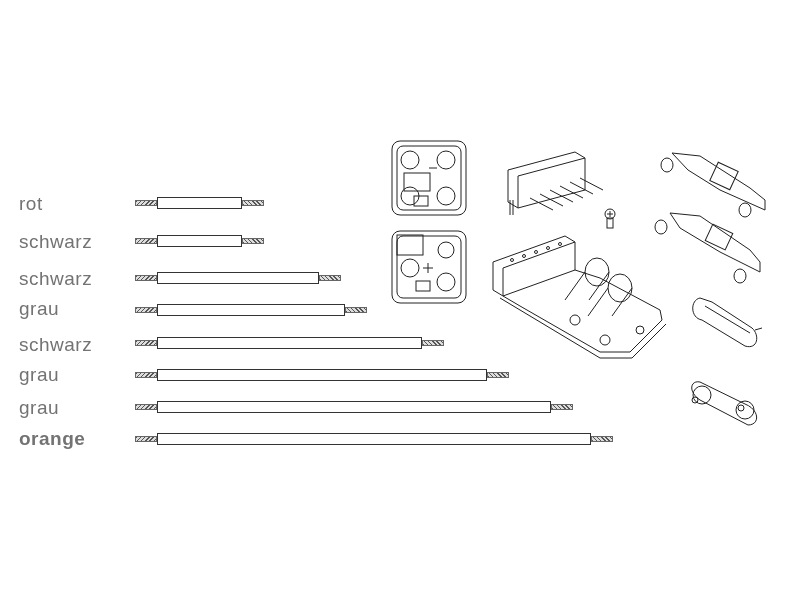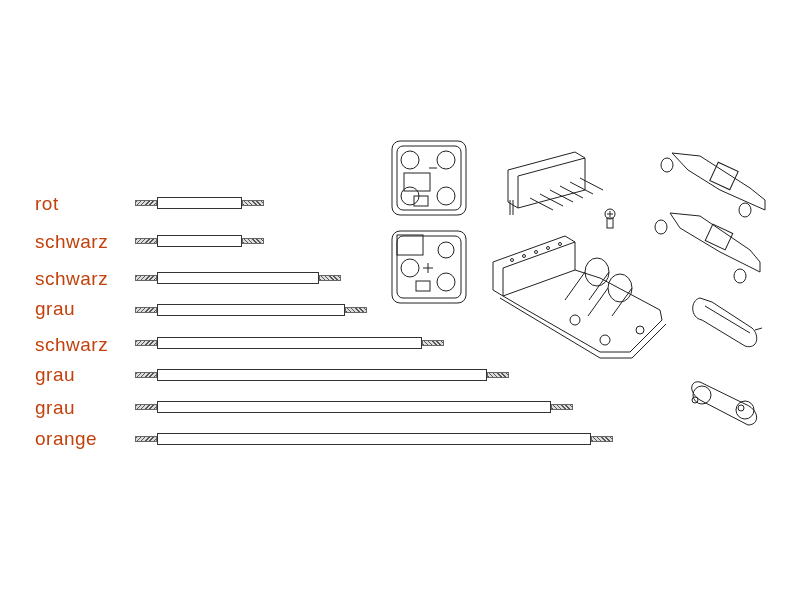--- a/index.html
+++ b/index.html
@@ -1,17 +1,17 @@
 <!DOCTYPE html>
 <html><head>
 <meta charset="utf-8">
 <style>
   html, body { margin:0; padding:0; background:#ffffff; }
   body { width:800px; height:600px; position:relative; overflow:hidden; font-family:"Liberation Sans", sans-serif; }
-  .label { position:absolute; left:35px; font-size:19px; color:#c2410c; line-height:1; letter-spacing:0.5px; }
+  .label { position:absolute; left:19px; font-size:19px; color:#737373; line-height:1; letter-spacing:0.5px; }
   .wire { position:absolute; height:12px; }
   .strip { position:absolute; top:3px; height:6px; width:22px;
     background: repeating-linear-gradient(135deg, #555 0 1px, #ddd 1px 3px); border:1px solid #666; box-sizing:border-box; }
   .strip.r { background: repeating-linear-gradient(45deg, #555 0 1px, #ddd 1px 3px); }
   .ins { position:absolute; top:0; height:12px; background:#fff; border:1px solid #333; box-sizing:border-box; }
   svg.parts { position:absolute; left:0; top:0; }
   svg.parts * { fill:none; stroke:#222; stroke-width:1; }
 </style>
 </head>
 <body>
@@ -52,21 +52,21 @@
       <div class="strip" style="left: 135px; width: 22px;"></div>
       <div class="ins" style="left: 157px; width: 330px;"></div>
       <div class="strip r" style="left: 487px; width: 22px;"></div>
     </div>
     <div class="label" style="top: 398px;">grau</div>
     <div class="wire" style="top: 401px; left: 0px; width: 800px;">
       <div class="strip" style="left: 135px; width: 22px;"></div>
       <div class="ins" style="left: 157px; width: 394px;"></div>
       <div class="strip r" style="left: 551px; width: 22px;"></div>
     </div>
-    <div class="label" style="top: 429px;">orange</div>
+    <div class="label" style="top: 429px; font-weight: bold;">orange</div>
     <div class="wire" style="top: 433px; left: 0px; width: 800px;">
       <div class="strip" style="left: 135px; width: 22px;"></div>
       <div class="ins" style="left: 157px; width: 434px;"></div>
       <div class="strip r" style="left: 591px; width: 22px;"></div>
     </div>
   </div>
 
 <svg class="parts" width="800" height="600">
   <g>
     <rect x="392" y="141" width="74" height="74" rx="8"></rect>

